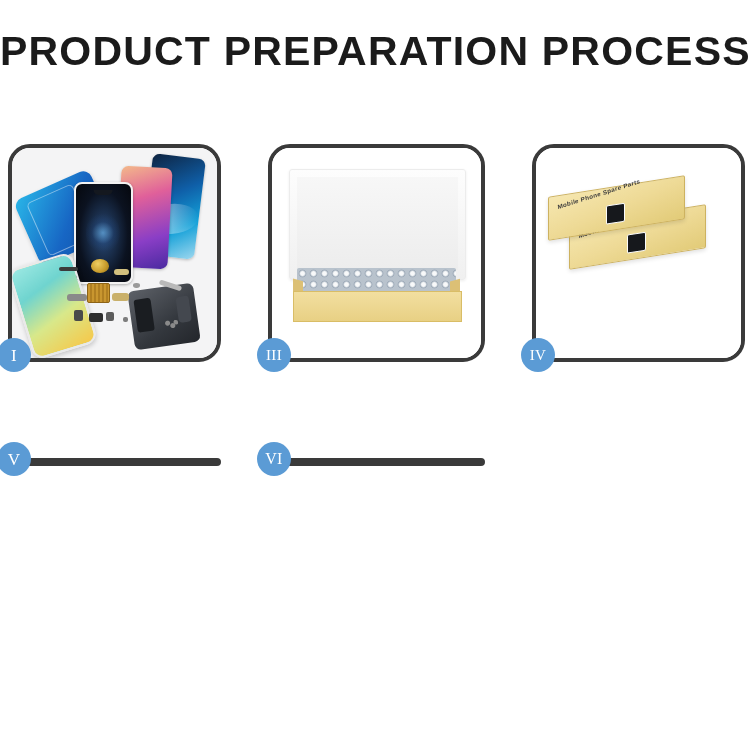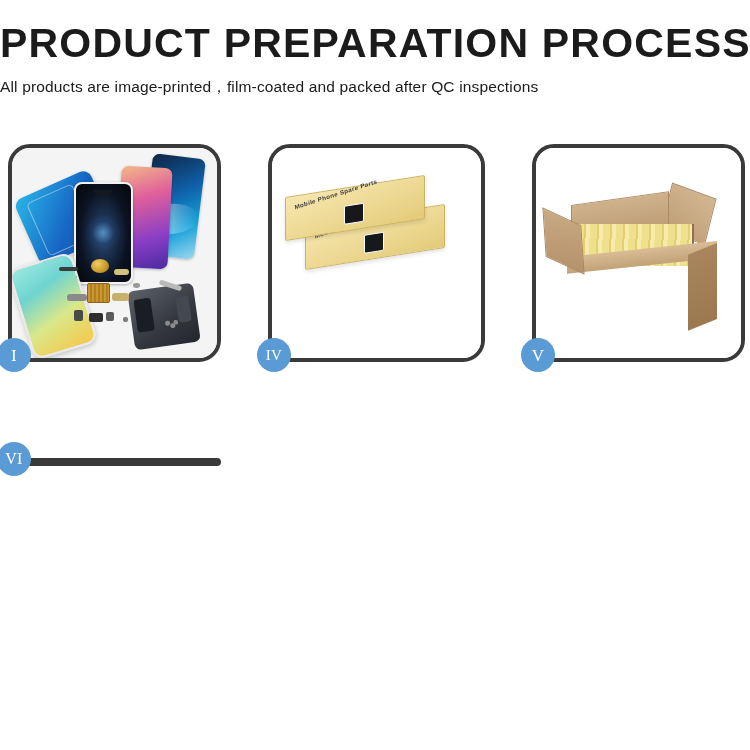--- a/index.html
+++ b/index.html
@@ -4,21 +4,21 @@
 <style>
   html,body{margin:0;padding:0;}
   body{
     width:750px;height:750px;background:#ffffff;
     font-family:"Liberation Sans",sans-serif;
     overflow:hidden;position:relative;
   }
   .page{width:750px;height:750px;position:relative;}
 
   
-  .header{padding-top:22px;text-align:left;}
+  .header{padding-top:30px;text-align:right;}
   .title{
     font-size:41px;font-weight:700;color:#1b1b1b;
     letter-spacing:1.2px;line-height:1.05;white-space:nowrap;
     font-family:"Liberation Sans",sans-serif;
   }
   .subtitle{
     margin-top:12px;font-size:15.5px;color:#1b1b1b;
     letter-spacing:.15px;white-space:nowrap;
   }
 
@@ -299,21 +299,20 @@
   .tape.t1{left:24%;top:38%;width:5%;height:11%;transform:skewY(11deg);}
   .tape.t2{left:24%;top:72%;width:5%;height:10%;transform:skewY(11deg);}
 </style>
 </head>
 <body>
 
 <div class="page">
 
   <div class="header">
     <div class="title">PRODUCT PREPARATION PROCESS</div>
-    <div class="subtitle">All products are image-printed，film-coated and packed after QC inspections</div>
   </div>
 
   <div class="grid">
 
     <div class="card tinted">
       <div class="inner">
         <div class="phones">
           <div class="ph blue-film"></div>
           <div class="ph teal"></div>
           <div class="ph purple"></div>
@@ -334,20 +333,32 @@
             <div class="pt tiny2"></div>
             <div class="pt screws"></div>
             <div class="pt tweezer"></div>
           </div>
         </div>
       </div>
       <div class="badge">I</div>
     </div>
 
 
+    <div class="card">
+      <div class="inner">
+        <div class="flatbox">
+          <div class="fb-lid"></div>
+          <div class="fb-fill"></div>
+          <div class="fb-side-l"></div>
+          <div class="fb-side-r"></div>
+          <div class="fb-front"></div>
+        </div>
+      </div>
+      <div class="badge w3">III</div>
+    </div>
 
     <div class="card">
       <div class="inner">
         <div class="stack">
 
           <div class="lidbox top2">
             <div class="lbl">Mobile Phone Spare Parts</div>
 
             <div class="scr b"></div>
 

